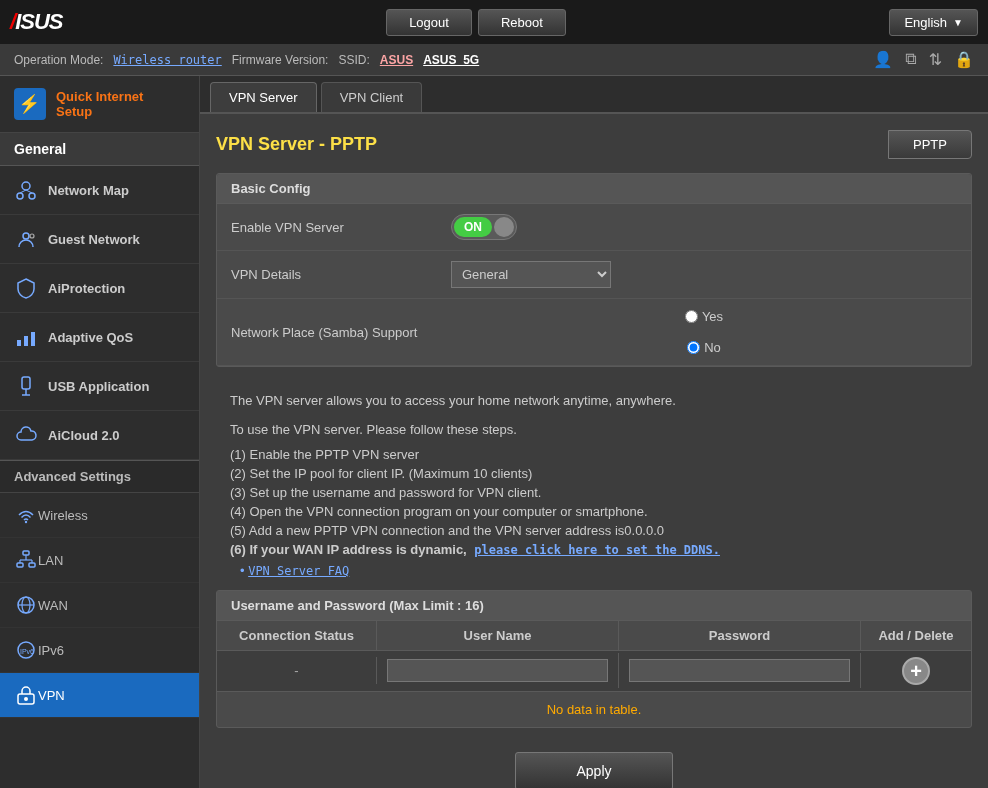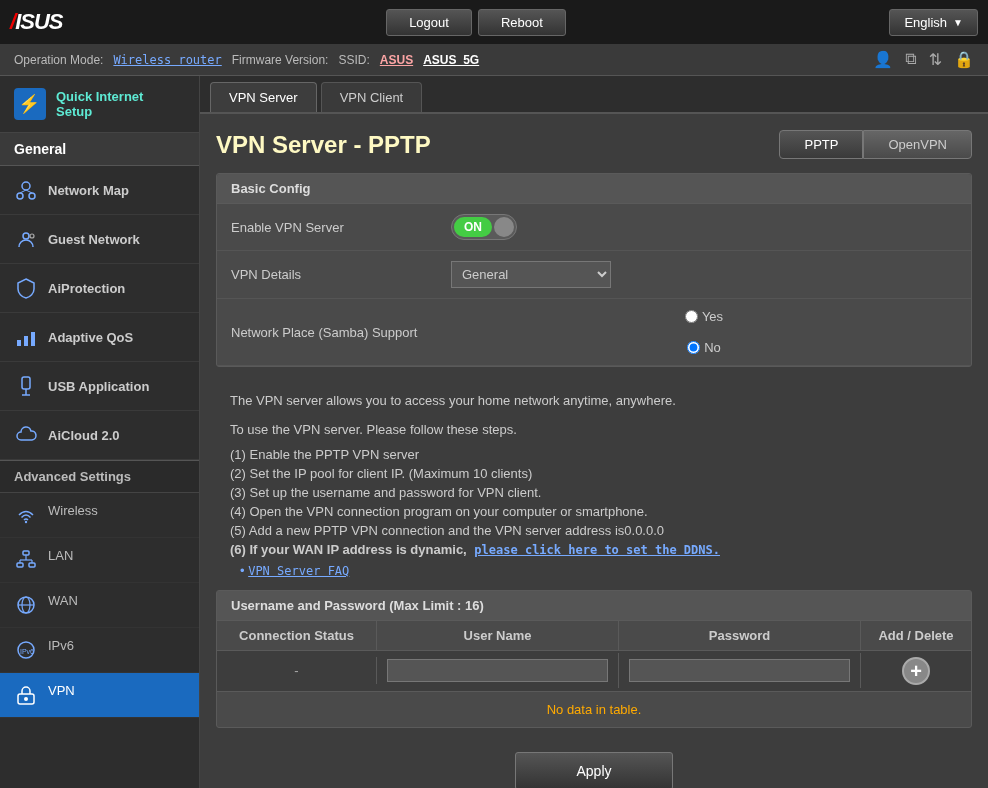--- a/index.html
+++ b/index.html
@@ -23,41 +23,41 @@
     
     .layout { display: flex; height: calc(788px - 38px - 32px); }
 
     
     .sidebar { width: 200px; background: #2d2d2d; border-right: 1px solid #444; flex-shrink: 0; overflow-y: auto; }
     .sidebar-section-title { background: #3a3a3a; color: #fff; font-size: 14px; font-weight: bold; padding: 8px 14px; border-bottom: 1px solid #555; }
     .sidebar-item { display: flex; align-items: center; gap: 10px; padding: 12px 14px; cursor: pointer; border-bottom: 1px solid #3a3a3a; color: #ccc; }
     .sidebar-item .si-icon { width: 24px; height: 24px; display: flex; align-items: center; justify-content: center; flex-shrink: 0; }
     .sidebar-item .si-label { font-size: 13px; font-weight: bold; }
     .sidebar-section-adv { background: #2a2a2a; color: #bbb; font-size: 13px; font-weight: bold; padding: 8px 14px; border-top: 1px solid #555; border-bottom: 1px solid #444; }
-    .sidebar-sub-item { display: flex; align-items: flex-start; gap: 10px; padding: 10px 14px; cursor: pointer; border-bottom: 1px solid #333; color: #bbb; }
+    .sidebar-sub-item { display: flex; align-items: center; padding: 10px 14px; cursor: pointer; border-bottom: 1px solid #333; color: #bbb; }
     .sidebar-sub-item.active { background: #1a6abf; color: #fff; }
     .sidebar-sub-item .si-icon { width: 24px; height: 24px; display: flex; align-items: center; justify-content: center; }
 
     
     .quick-setup { display: flex; align-items: center; gap: 10px; padding: 12px 14px; background: #2d2d2d; border-bottom: 1px solid #444; cursor: pointer; }
     .quick-setup .qs-icon { width: 32px; height: 32px; background: #1a6abf; border-radius: 4px; display: flex; align-items: center; justify-content: center; color: #fff; font-size: 18px; }
-    .quick-setup .qs-label { color: #5eead4; font-size: 13px; font-weight: bold; }
+    .quick-setup .qs-label { color: #f97316; font-size: 13px; font-weight: bold; }
 
     
     .main { flex: 1; background: #3d3d3d; overflow-y: auto; display: flex; flex-direction: column; }
 
     
     .tabs { display: flex; background: #2d2d2d; border-bottom: 2px solid #555; padding: 0 10px; padding-top: 6px; gap: 4px; }
     .tab { padding: 7px 18px; cursor: pointer; border-radius: 4px 4px 0 0; font-size: 13px; color: #ccc; background: #3a3a3a; border: 1px solid #555; border-bottom: none; }
     .tab.active { background: #3d3d3d; color: #fff; border-color: #666; }
 
     
     .content { padding: 16px; flex: 1; }
     .page-header { display: flex; align-items: center; justify-content: space-between; margin-bottom: 14px; }
-    .page-title { font-size: 24px; font-weight: bold; color: #fef9c3; }
+    .page-title { font-size: 18px; font-weight: bold; color: #fde047; }
     .protocol-buttons { display: flex; gap: 0; }
     .proto-btn { padding: 6px 24px; background: linear-gradient(to bottom, #666, #4a4a4a); border: 1px solid #777; color: #ccc; cursor: pointer; font-size: 13px; }
     .proto-btn:first-child { border-radius: 4px 0 0 4px; }
     .proto-btn:last-child { border-radius: 0 4px 4px 0; }
     .proto-btn.active { background: linear-gradient(to bottom, #555, #3a3a3a); color: #fff; }
 
     
     .section-box { background: #4a4a4a; border: 1px solid #5a5a5a; border-radius: 3px; margin-bottom: 14px; }
     .section-header { background: #555; padding: 7px 14px; font-size: 13px; font-weight: bold; color: #ddd; border-bottom: 1px solid #5a5a5a; border-radius: 3px 3px 0 0; }
     .config-row { display: flex; align-items: center; padding: 10px 14px; border-bottom: 1px solid #555; }
@@ -287,21 +287,20 @@
       <div class="tab active">VPN Server</div>
       <div class="tab">VPN Client</div>
     </div>
 
     <div class="content">
 
       <div class="page-header">
         <div class="page-title">VPN Server - PPTP</div>
         <div class="protocol-buttons">
           <button class="proto-btn active">PPTP</button>
-          <button class="proto-btn">OpenVPN</button>
         </div>
       </div>
 
       <div class="section-box">
         <div class="section-header">Basic Config</div>
 
         <div class="config-row">
           <div class="config-label">Enable VPN Server</div>
           <div class="config-value">
             <div class="toggle-on">

